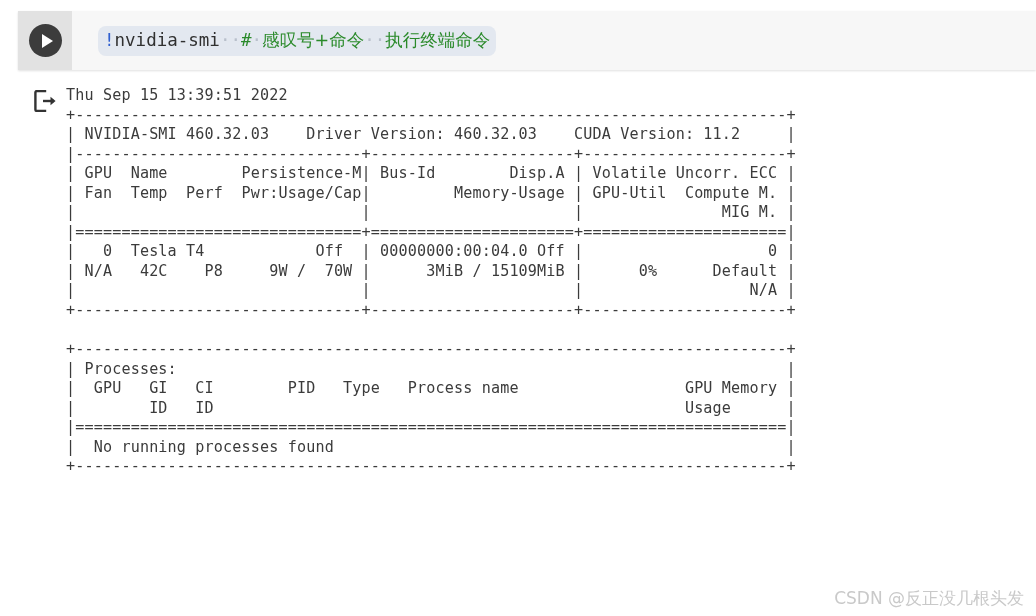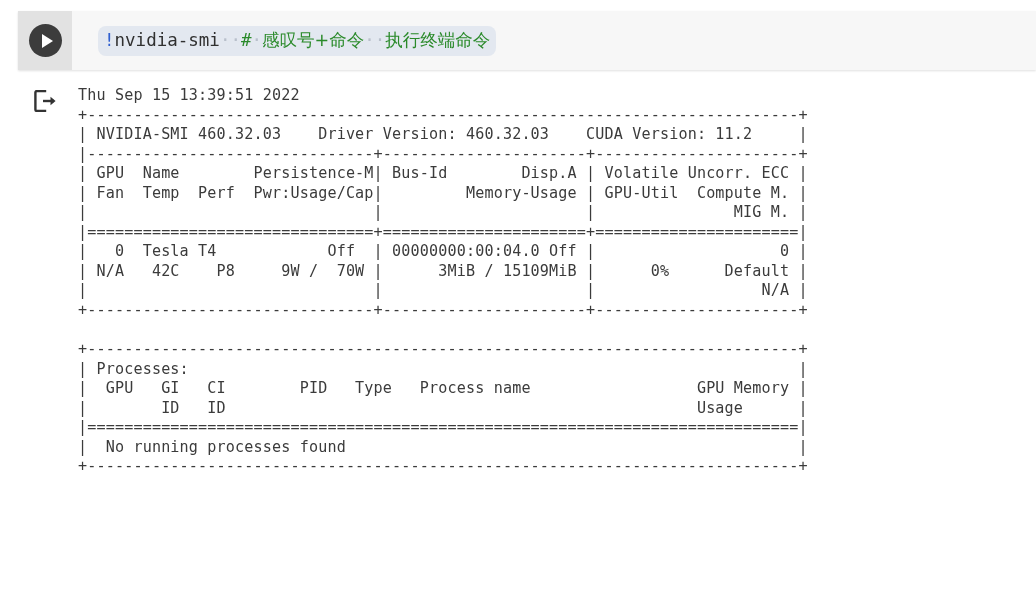--- a/index.html
+++ b/index.html
@@ -126,21 +126,21 @@
   }
   .out-icon {
     position: absolute;
     left: 16px;
     top: 16px;
     width: 24px;
     height: 22px;
   }
   .output-text {
     position: absolute;
-    left: 60px;
+    left: 48px;
     top: 12px;
     right: 4px;
     font-family: "DejaVu Sans Mono", "Liberation Mono", monospace;
     font-size: 15.1px;
     line-height: 19.55px;
     letter-spacing: 0.15px;
     color: #3b3b3b;
     white-space: pre;
     margin: 0;
   }
@@ -203,14 +203,15 @@
                                                                                
 +-----------------------------------------------------------------------------+
 | Processes:                                                                  |
 |  GPU   GI   CI        PID   Type   Process name                  GPU Memory |
 |        ID   ID                                                   Usage      |
 |=============================================================================|
 |  No running processes found                                                 |
 +-----------------------------------------------------------------------------+</pre>
   </div>
 
+  <div class="watermark">CSDN @反正没几根头发</div>
 
 </div>
 
 </body></html>

